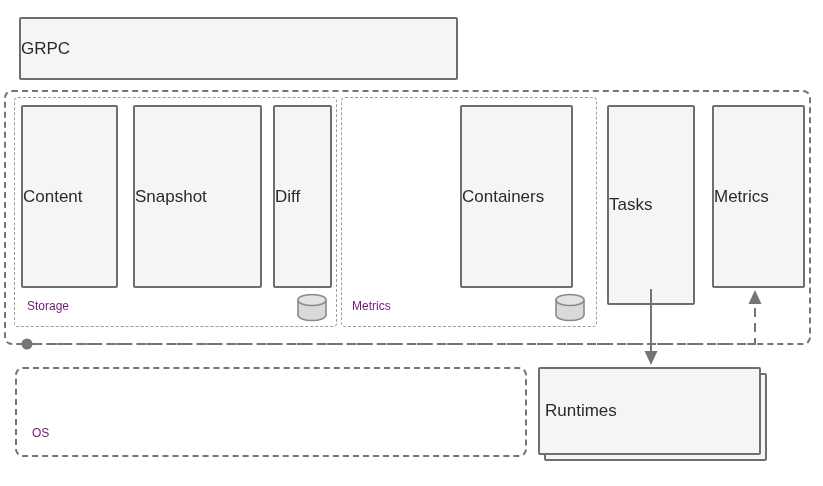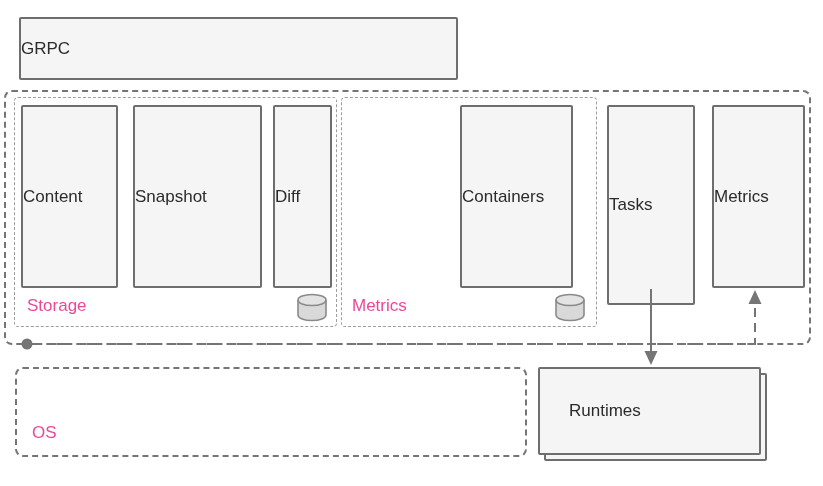--- a/index.html
+++ b/index.html
@@ -14,29 +14,29 @@
   }
   .dashed-container{
     position:absolute;border:2px dashed #757575;border-radius:8px;box-sizing:border-box;
     background:transparent;
   }
   .dotted-container{
     position:absolute;border:1px dashed #9e9e9e;border-radius:4px;box-sizing:border-box;
     background:transparent;
   }
   .group-label{
-    position:absolute;font-size:17px;line-height:20px;white-space:nowrap;color:#ec4899;
+    position:absolute;font-size:12px;line-height:20px;white-space:nowrap;color:#701a75;
   }
   .label{white-space:nowrap;}
   #connector-layer{position:absolute;left:0;top:0;pointer-events:none;}
   .stack-shadow{
     position:absolute;background:#f5f5f6;border:2px solid #6e6e6e;border-radius:2px;
     box-sizing:border-box;
   }
-  .runtimes-front{justify-content:flex-start;padding-left:29px;}
+  .runtimes-front{justify-content:flex-start;padding-left:5px;}
 </style>
 </head>
 <body>
 
 <div id="stage">
 
   <div class="solid-box" style="left:19px;top:17px;width:439px;height:63px;">
     <span class="label">GRPC</span>
   </div>
 

